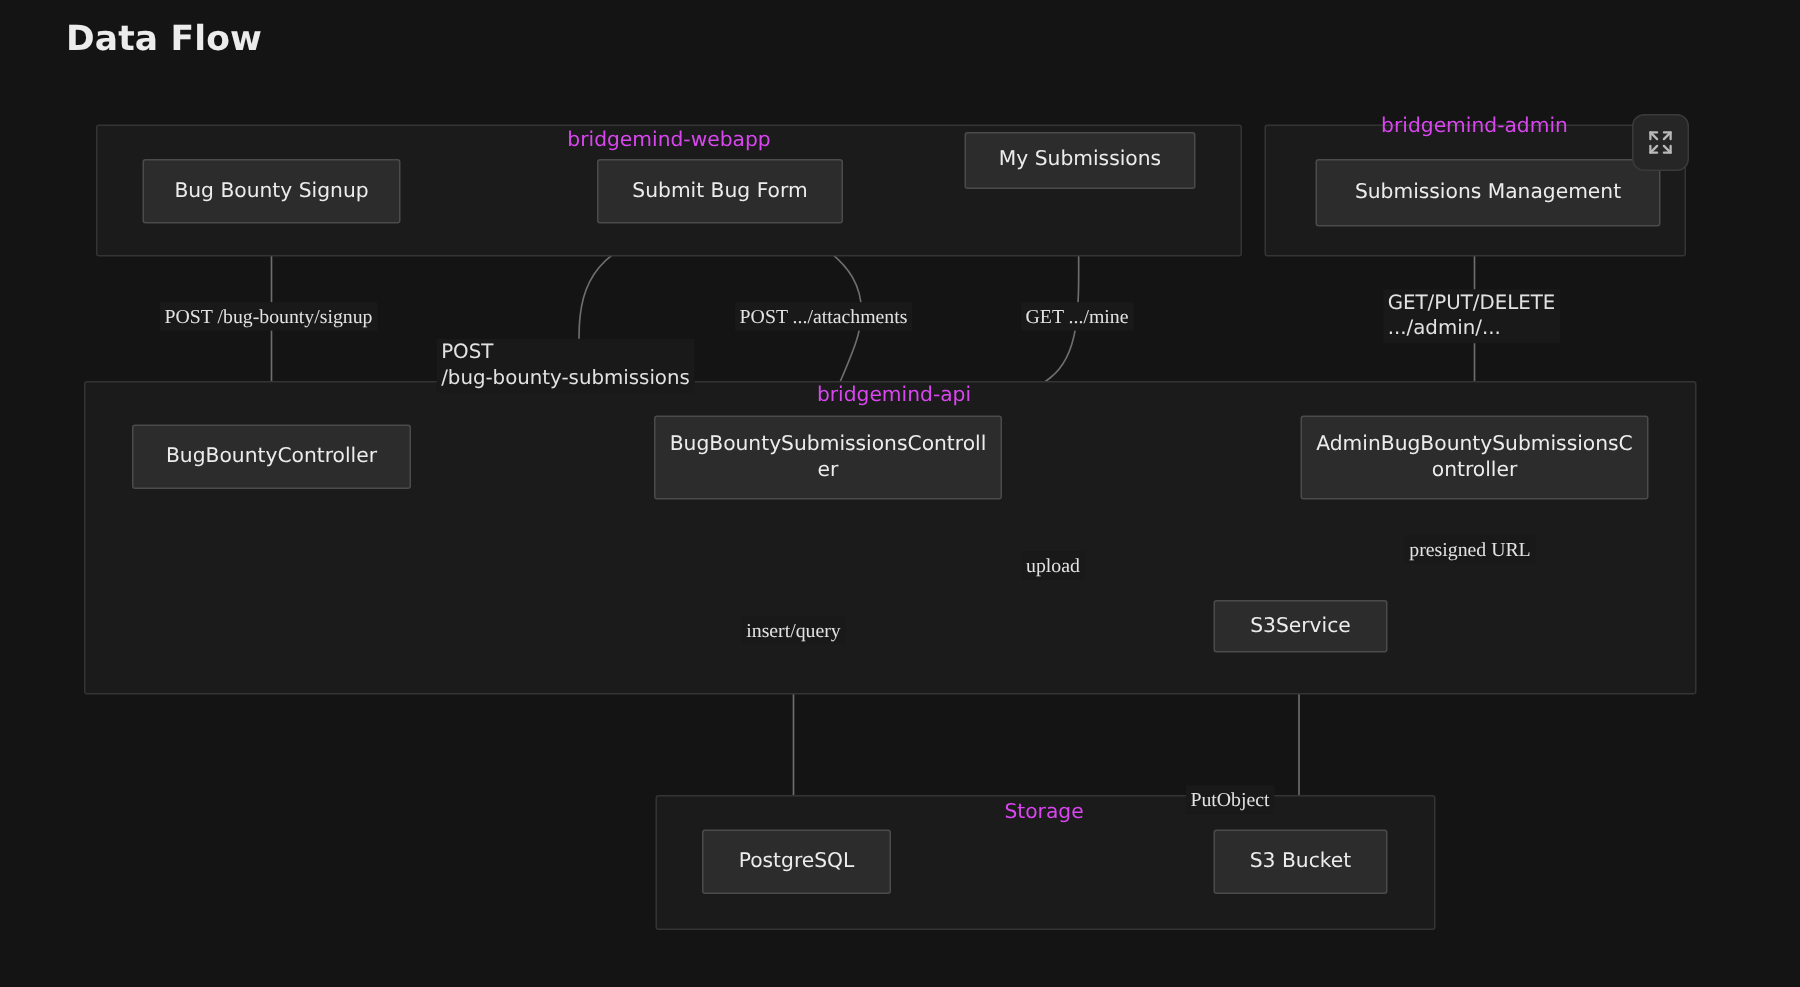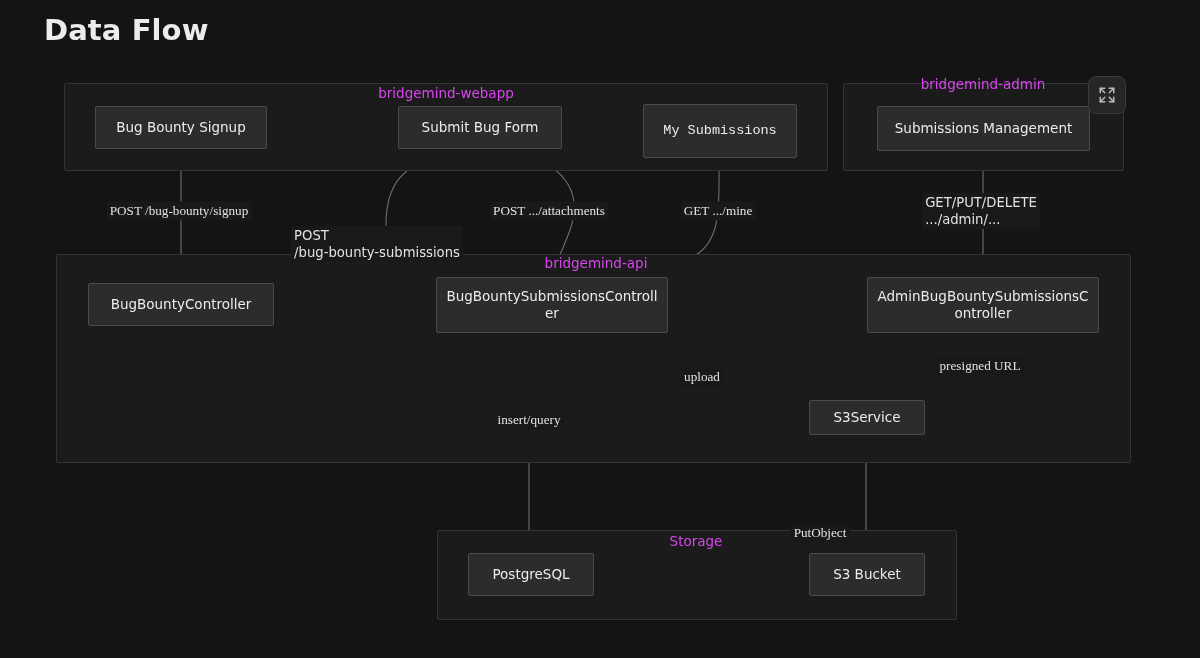--- a/index.html
+++ b/index.html
@@ -18,21 +18,21 @@
   #canvas {
     position: absolute;
     inset: 0;
     width: 1200px;
     height: 658px;
   }
   .page-title {
     position: absolute;
     left: 44px;
     top: 13px;
-    font-size: 29px;
+    font-size: 23px;
     font-weight: 700;
     letter-spacing: 0.1px;
     color: #ececec;
     white-space: nowrap;
   }
   
   .group {
     position: absolute;
     background: #1b1b1b;
     border: 1px solid #343434;
@@ -138,22 +138,22 @@
       <div class="group-label" style="left: 983px; top: 76px;">bridgemind-admin</div>
       <div class="group" style="left: 56px; top: 254px; width: 1075px; height: 209px;"></div>
       <div class="group-label" style="left: 596px; top: 255px;">bridgemind-api</div>
       <div class="group" style="left: 437px; top: 530px; width: 520px; height: 90px;"></div>
       <div class="group-label" style="left: 696px; top: 533px;">Storage</div>
     </div>
 
   <div id="nodes">
       <div class="node" style="left: 95px; top: 106px; width: 172px; height: 43px;">Bug Bounty Signup</div>
       <div class="node" style="left: 398px; top: 106px; width: 164px; height: 43px;">Submit Bug Form</div>
-      <div class="node" style="left: 643px; top: 104px; width: 154px; height: 54px; font-family: Liberation Mono, monospace;">My Submissions</div>
-      <div class="node" style="left: 877px; top: 106px; width: 213px; height: 45px;">Submissions Management</div>
+      <div class="node" style="left: 643px; top: 88px; width: 154px; height: 38px;">My Submissions</div>
+      <div class="node" style="left: 877px; top: 106px; width: 230px; height: 45px;">Submissions Management</div>
       <div class="node" style="left: 88px; top: 283px; width: 186px; height: 43px;">BugBountyController</div>
       <div class="node" style="left: 436px; top: 277px; width: 232px; height: 56px;">BugBountySubmissionsController</div>
       <div class="node" style="left: 867px; top: 277px; width: 232px; height: 56px;">AdminBugBountySubmissionsController</div>
       <div class="node" style="left: 809px; top: 400px; width: 116px; height: 35px;">S3Service</div>
       <div class="node" style="left: 468px; top: 553px; width: 126px; height: 43px;">PostgreSQL</div>
       <div class="node" style="left: 809px; top: 553px; width: 116px; height: 43px;">S3 Bucket</div>
     </div>
 
   <div id="edgelabels">
       <div class="edge-label center" style="left: 179px; top: 211px;">POST /bug-bounty/signup</div>

